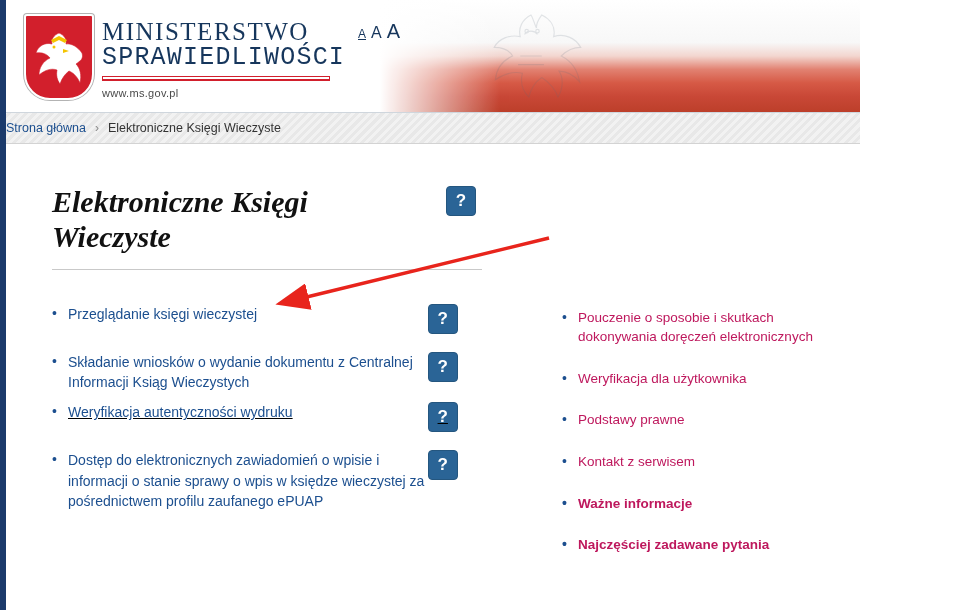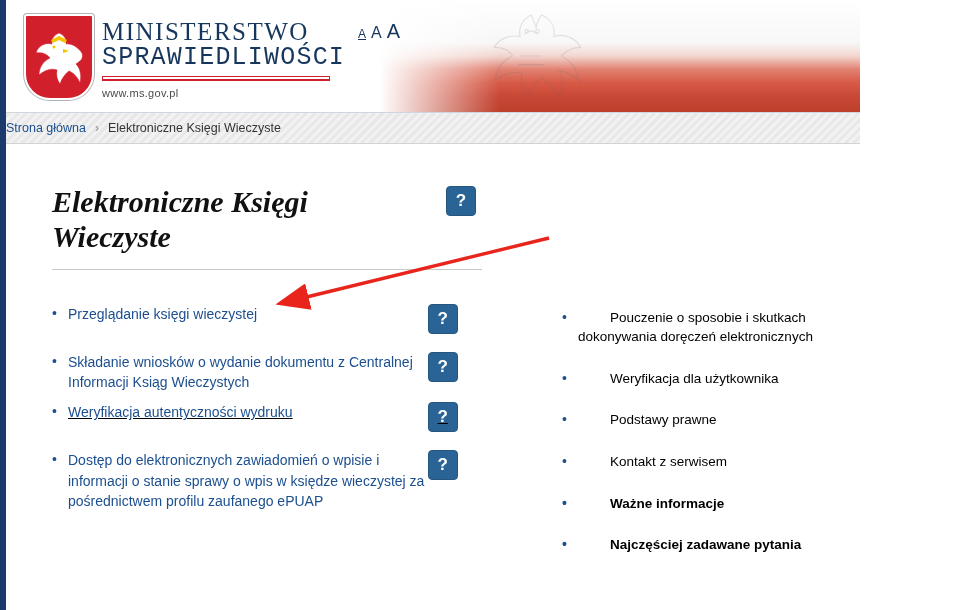--- a/index.html
+++ b/index.html
@@ -226,23 +226,22 @@
   }
   ul.linklist li:before {
     content: "•";
     position: absolute;
     left: 0;
     top: -1px;
     color: #1c4f8f;
     font-size: 14px;
   }
   ul.linklist li a {
-    color: #000000;
+    color: #be185d;
     text-decoration: none;
-    margin-left: 32px;
   }
   ul.linklist li.bold a,
   ul.linklist li.bold {
     font-weight: bold;
   }
 
   .left-item {
     display: flex;
     align-items: flex-start;
     margin-bottom: 14px;

